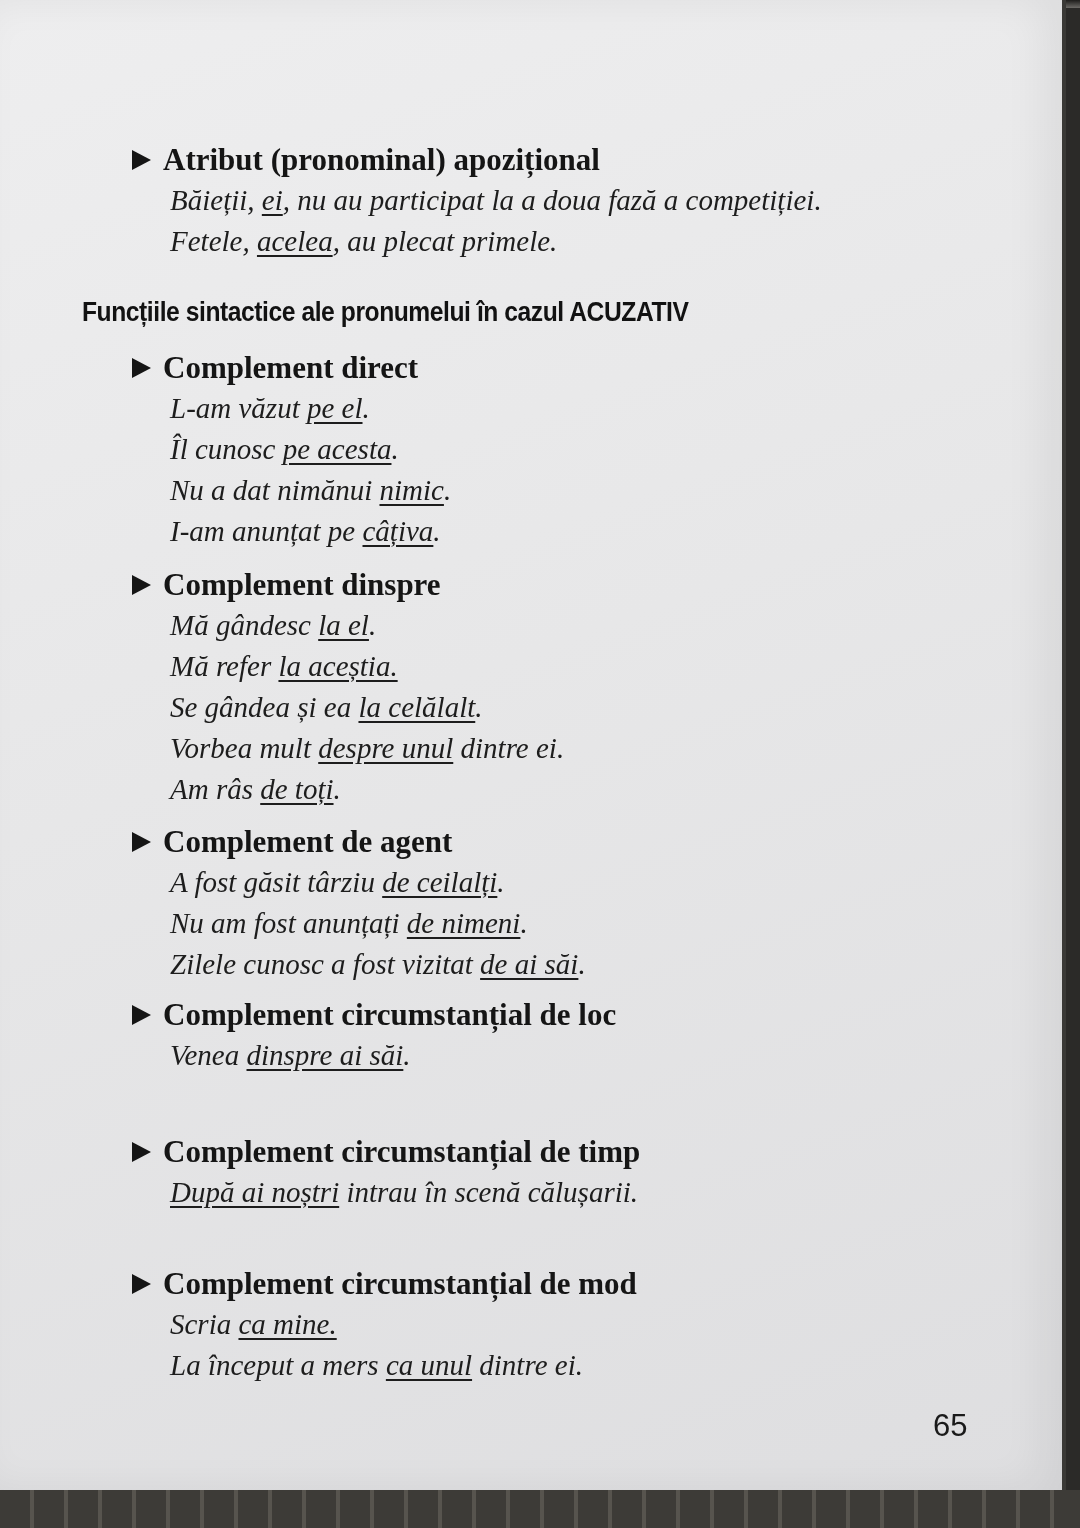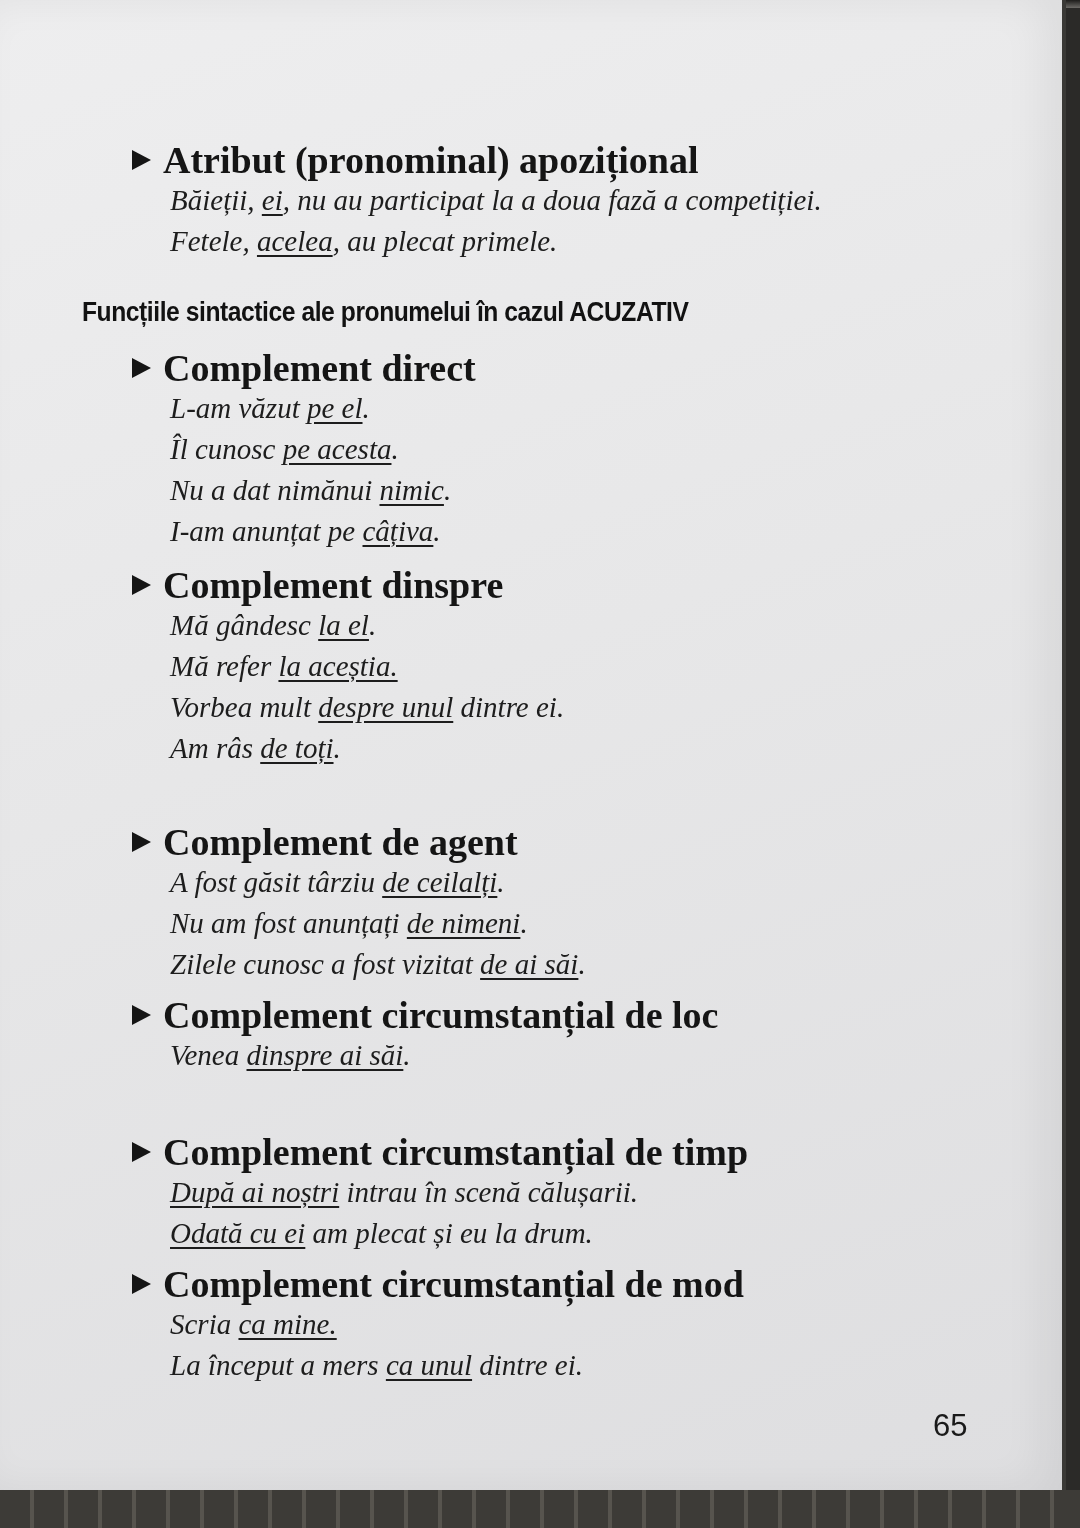--- a/index.html
+++ b/index.html
@@ -19,21 +19,21 @@
       position: absolute; left: 0; top: 1490px; width: 1080px; height: 38px;
       background: repeating-linear-gradient(90deg, #3d3b37 0px, #3d3b37 30px, #57544e 30px, #57544e 34px);
     }
     .top-edge {
       position: absolute; left: 0; top: 0; width: 1080px; height: 8px;
       background: linear-gradient(#1e1d1b, #6c6a66);
     }
     .block { position: absolute; left: 132px; }
     .heading {
       font-family: "Liberation Serif", serif; font-weight: bold;
-      font-size: 38px; color: #151515; line-height: 40px;
+      font-size: 31px; color: #151515; line-height: 40px;
       display: flex; align-items: center;
     }
     .tri {
       display: inline-block; width: 0; height: 0;
       border-top: 10px solid transparent; border-bottom: 10px solid transparent;
       border-left: 19px solid #151515; margin-right: 12px;
     }
     .ex {
       font-family: "Liberation Serif", serif; font-style: italic;
       font-size: 29px; color: #1d1d1d; line-height: 41px;
@@ -80,20 +80,21 @@
     <div class="ex"><span>I-am anunțat pe </span><u>câțiva</u><span>.</span></div>
   </div>
 
   <div class="block" style="top:565px;">
     <div class="heading">
       <span class="tri"></span>
       <span>Complement dinspre</span>
     </div>
     <div class="ex"><span>Mă gândesc </span><u>la el</u><span>.</span></div>
     <div class="ex"><span>Mă refer </span><u>la aceștia.</u><span></span></div>
+    <div class="ex"><span>Se gândea și ea </span><u>la celălalt</u><span>.</span></div>
     <div class="ex"><span>Vorbea mult </span><u>despre unul</u><span> dintre ei.</span></div>
     <div class="ex"><span>Am râs </span><u>de toți</u><span>.</span></div>
   </div>
 
   <div class="block" style="top:822px;">
     <div class="heading">
       <span class="tri"></span>
       <span>Complement de agent</span>
     </div>
     <div class="ex"><span>A fost găsit târziu </span><u>de ceilalți</u><span>.</span></div>
@@ -108,21 +109,20 @@
     </div>
     <div class="ex"><span>Venea </span><u>dinspre ai săi</u><span>.</span></div>
   </div>
 
   <div class="block" style="top:1132px;">
     <div class="heading">
       <span class="tri"></span>
       <span>Complement circumstanțial de timp</span>
     </div>
     <div class="ex"><span></span><u>După ai noștri</u><span> intrau în scenă călușarii.</span></div>
-    <div class="ex"><span></span><u>Odată cu ei</u><span> am plecat și eu la drum.</span></div>
   </div>
 
   <div class="block" style="top:1264px;">
     <div class="heading">
       <span class="tri"></span>
       <span>Complement circumstanțial de mod</span>
     </div>
     <div class="ex"><span>Scria </span><u>ca mine.</u><span></span></div>
     <div class="ex"><span>La început a mers </span><u>ca unul</u><span> dintre ei.</span></div>
   </div>

